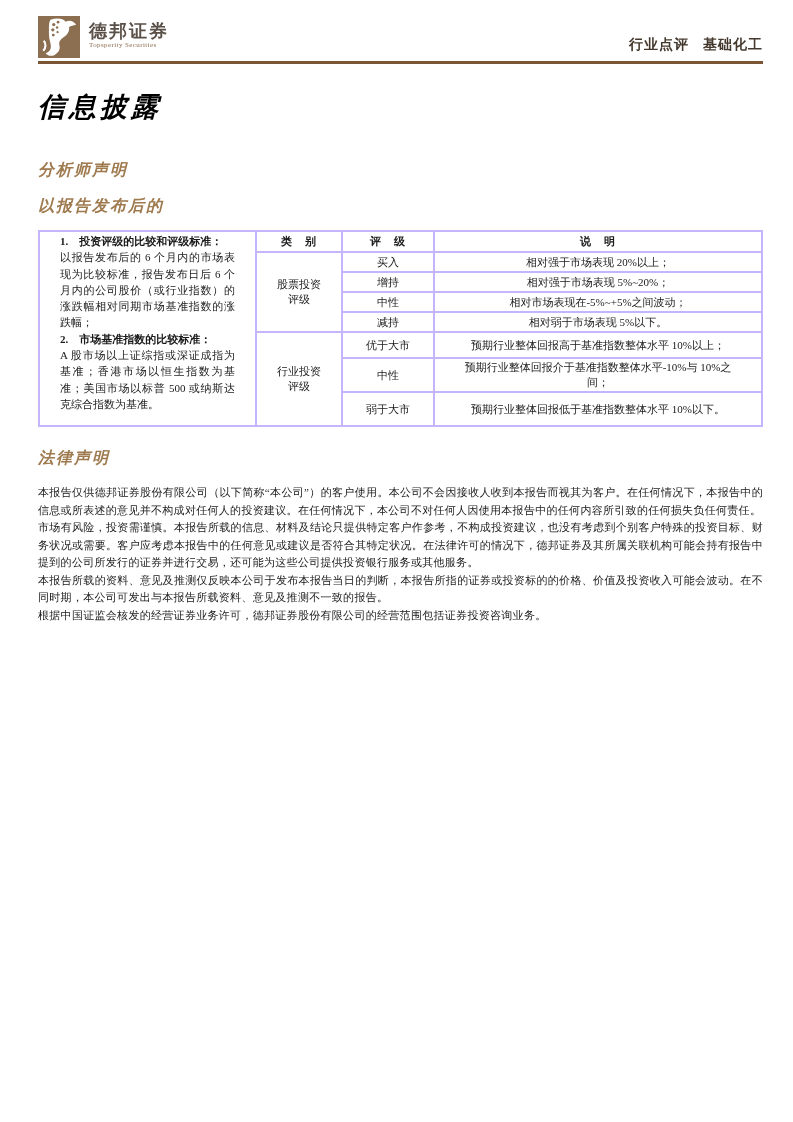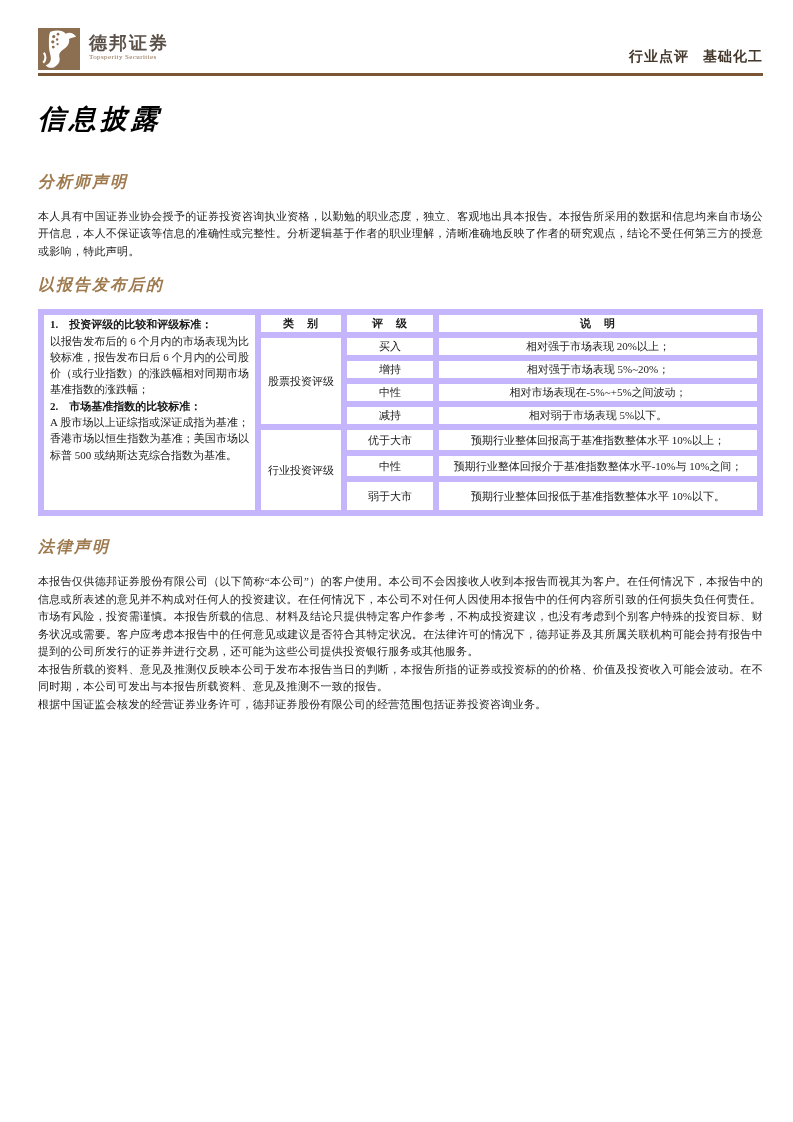--- a/index.html
+++ b/index.html
@@ -1,20 +1,20 @@
 <!DOCTYPE html>
 <html><head>
 <meta charset="utf-8">
 <style>
   * { margin:0; padding:0; box-sizing:border-box; }
   html,body { background:#ffffff; }
   .page {
     position:relative;
     width:793px; height:1014px;
-    margin:12px auto;
+    margin:0 auto;
     background:#ffffff;
     font-family:"Liberation Serif","DejaVu Serif",serif;
     color:#1a1a1a;
     overflow:hidden;
   }
   .content { margin-left:38px; margin-right:30px; }
 
   
   .header { padding-top:16px; display:flex; justify-content:space-between; align-items:flex-end; }
   .brand { display:flex; align-items:flex-start; gap:9px; }
@@ -57,21 +57,21 @@
   table.rating {
     margin-top:13px;
     width:100%;
     border-collapse:collapse;
     border-top:2px solid #000;
     border-bottom:2.5px solid #000;
     border-left:1.5px solid #000;
     border-right:1.5px solid #000;
     font-size:11px;
   }
-  table.rating td, table.rating th { border:6px solid #c4b5fd; padding:1px 6px; }
+  table.rating td, table.rating th { border:2px solid #c4b5fd; padding:1px 20px; }
   td.criteria {
     width:217px; vertical-align:top; text-align:justify;
     line-height:16.3px; padding:3px 8px 3px 8px;
   }
   td.criteria .crit-title { font-weight:bold; display:block; }
   td.criteria .crit-body { display:inline; }
   th.col-h { font-weight:bold; text-align:center; height:21px; letter-spacing:1px; }
   th.col-cat { width:86px; }
   th.col-rate { width:92px; }
   td.cat { text-align:center; font-weight:normal; vertical-align:middle; line-height:15px; }
@@ -124,21 +124,20 @@
       </div>
       <div class="header-right">
         <span>行业点评</span><span class="sep"></span><span>基础化工</span>
       </div>
     </div>
     <div class="header-rule"></div>
 
     <div class="page-title">信息披露</div>
 
     <div class="section-heading sh-analyst">分析师声明</div>
-    <p class="body-par">本人具有中国证券业协会授予的证券投资咨询执业资格，以勤勉的职业态度，独立、客观地出具本报告。本报告所采用的数据和信息均来自市场公开信息，本人不保证该等信息的准确性或完整性。分析逻辑基于作者的职业理解，清晰准确地反映了作者的研究观点，结论不受任何第三方的授意或影响，特此声明。</p>
 
     <div class="section-heading sh-rating">以报告发布后的</div>
 
     <table class="rating">
       <tbody>
           <tr class="r20">
         <td class="criteria" rowspan="8">
           <span class="crit-title">1.　投资评级的比较和评级标准：</span>
           <span class="crit-body">以报告发布后的 6 个月内的市场表现为比较标准，报告发布日后 6 个月内的公司股价（或行业指数）的涨跌幅相对同期市场基准指数的涨跌幅；</span>
           <span class="crit-title">2.　市场基准指数的比较标准：</span>

